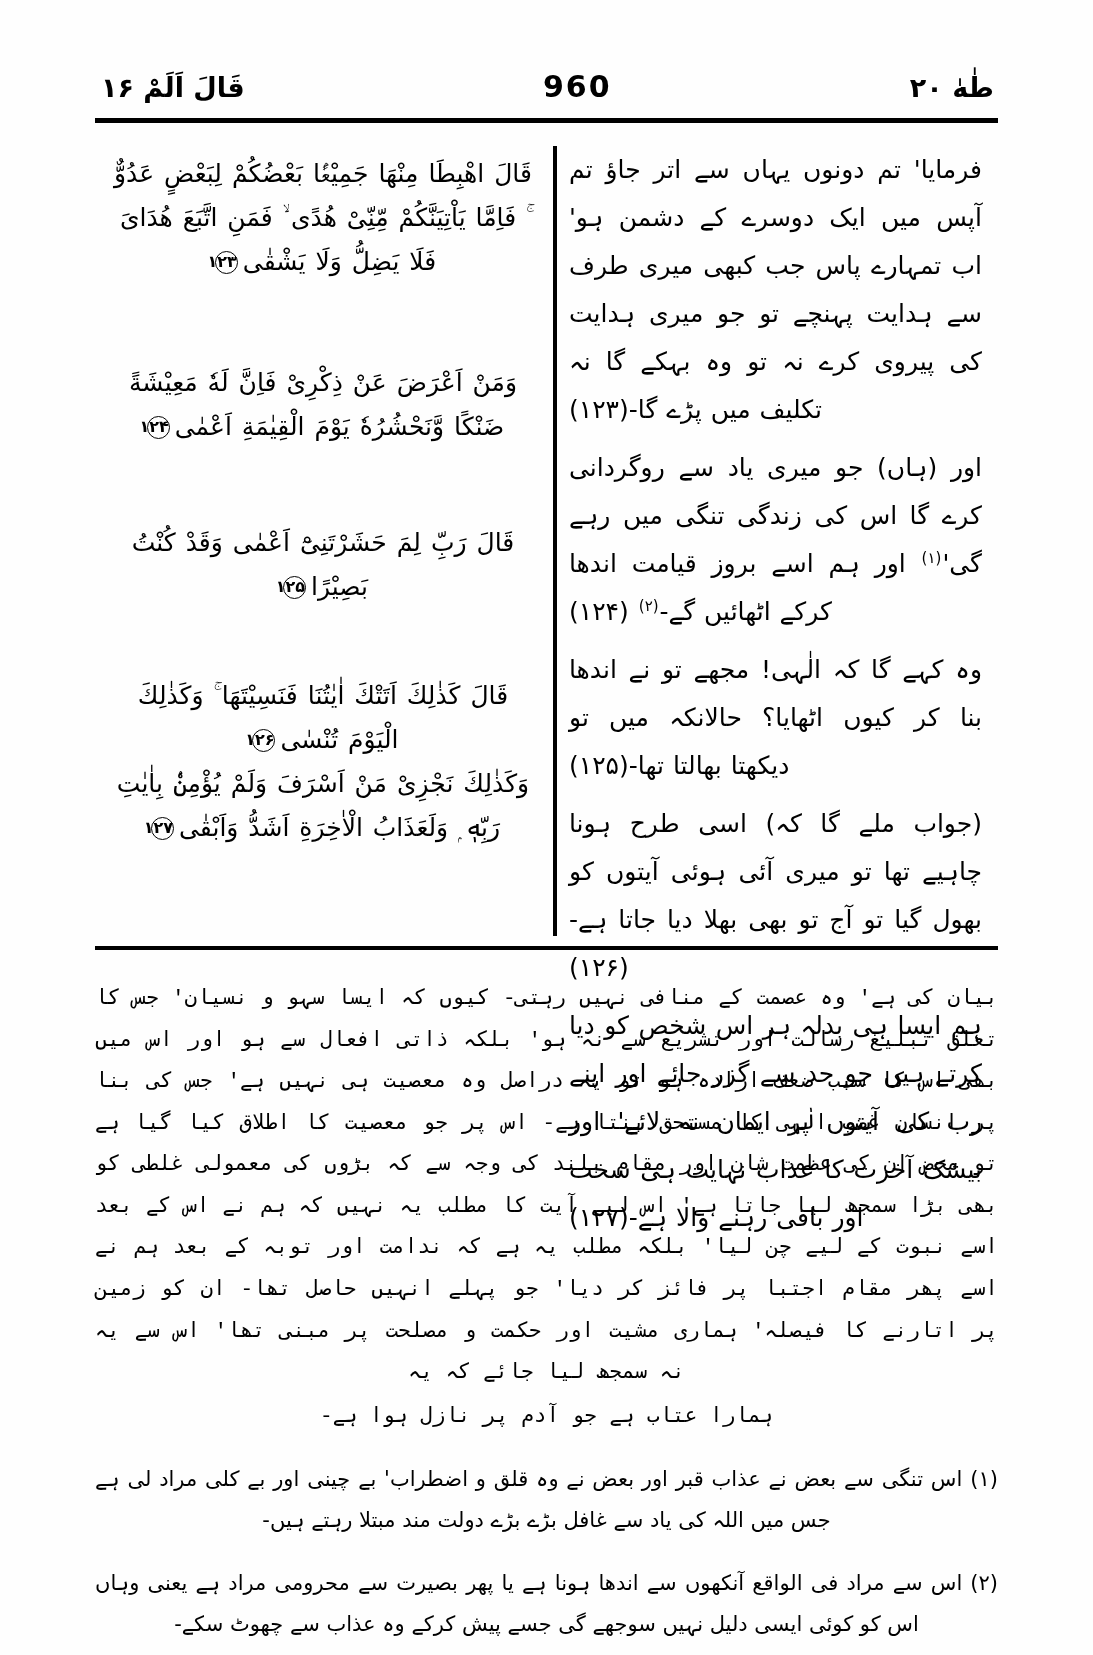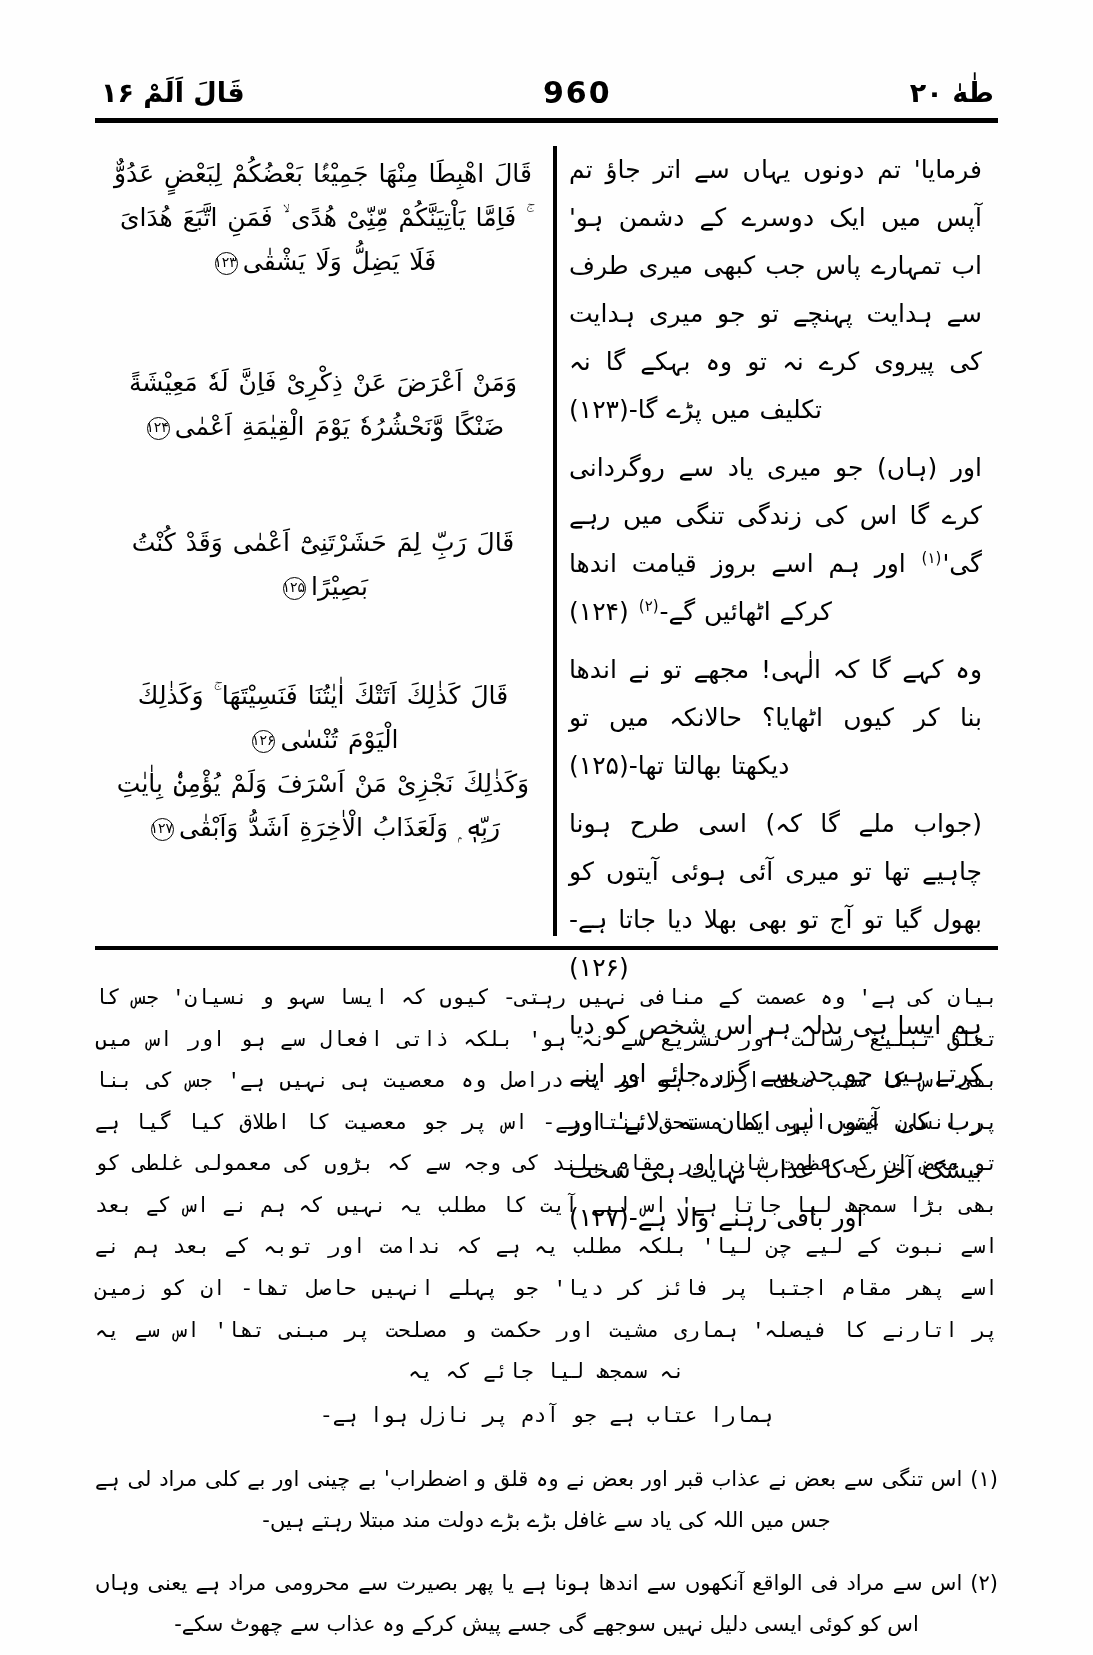--- a/index.html
+++ b/index.html
@@ -18,27 +18,27 @@
 
   .page {
     position: absolute;
     inset: 0;
     background: #fefefe;
   }
 
   
   .page-header {
     position: absolute;
-    top: 78px;
+    top: 62px;
     left: 95px;
     right: 95px;
     height: 52px;
     display: flex;
     flex-direction: row-reverse;   
-    align-items: flex-start;
+    align-items: center;
     justify-content: space-between;
   }
   .hdr-item {
     font-size: 27px;
     line-height: 1.1;
     white-space: nowrap;
     font-weight: 600;
     letter-spacing: 0.5px;
   }
   .hdr-juz   { padding-left: 6px; }
@@ -97,25 +97,26 @@
   .ayah-4 { margin-top: 66px; }
   .ayah-5 { }
 
   .ayah-num {
     display: inline-block;
     border: 1.6px solid #000;
     border-radius: 50%;
     width: 21px;
     height: 21px;
     line-height: 19px;
-    font-size: 14px;
+    font-size: 16px;
     text-align: center;
     vertical-align: 3px;
     margin: 0 5px;
     font-family: "DejaVu Sans", sans-serif;
+    font-weight: bold;
   }
 
   
   .urdu-para {
     direction: rtl;
     text-align: justify;
     text-align-last: left;
     font-size: 25px;
     line-height: 1.92;
     margin-bottom: 10px;

